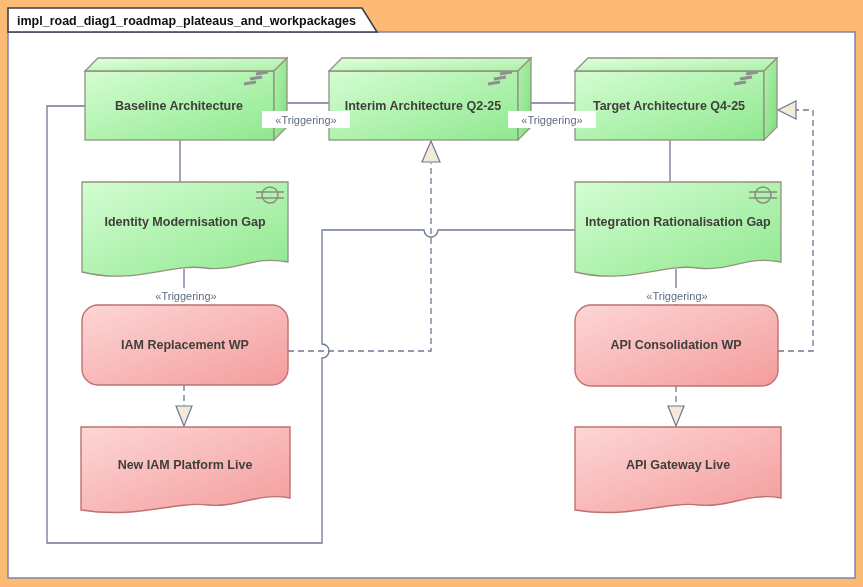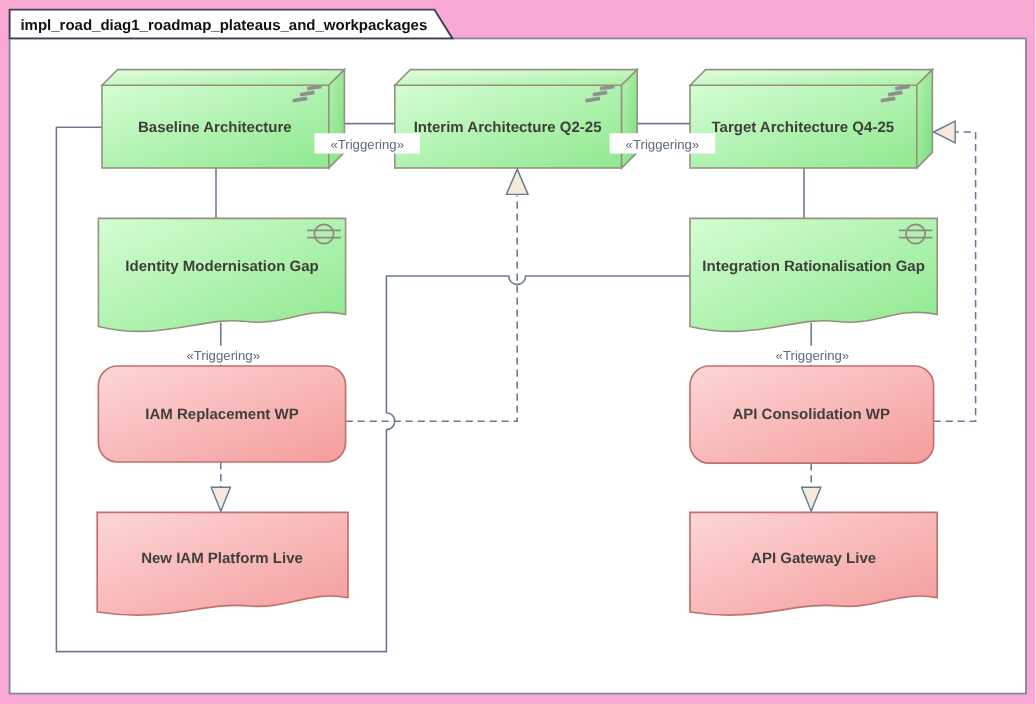--- a/index.html
+++ b/index.html
@@ -1,17 +1,17 @@
 <!DOCTYPE html>
 <html><head>
 <meta charset="utf-8">
 <style>
   html,body{margin:0;padding:0;background:#ffffff;}
   body{font-family:"Liberation Sans", sans-serif;}
-  .stage{position:relative;width:863px;height:587px;background:#f9a8d4;overflow:hidden;}
+  .stage{position:relative;width:863px;height:587px;background:#fdba74;overflow:hidden;}
   svg{display:block;}
   text{font-family:"Liberation Sans", sans-serif;}
   .el-label{font-size:12.5px;font-weight:bold;fill:#3f3f3a;}
   .stereo-label{font-size:11px;fill:#5f6b80;}
   .title-label{font-size:12.5px;font-weight:bold;fill:#101010;}
   .conn{stroke:#6c7893;stroke-width:1.3;fill:none;}
   .conn-dash{stroke:#6c7893;stroke-width:1.3;fill:none;stroke-dasharray:6 4;}
   .arrowhead{fill:#f4ead9;stroke:#6c7893;stroke-width:1.2;}
   .green-stroke{stroke:#94917e;stroke-width:1.3;}
   .pink-stroke{stroke:#c17070;stroke-width:1.4;}

